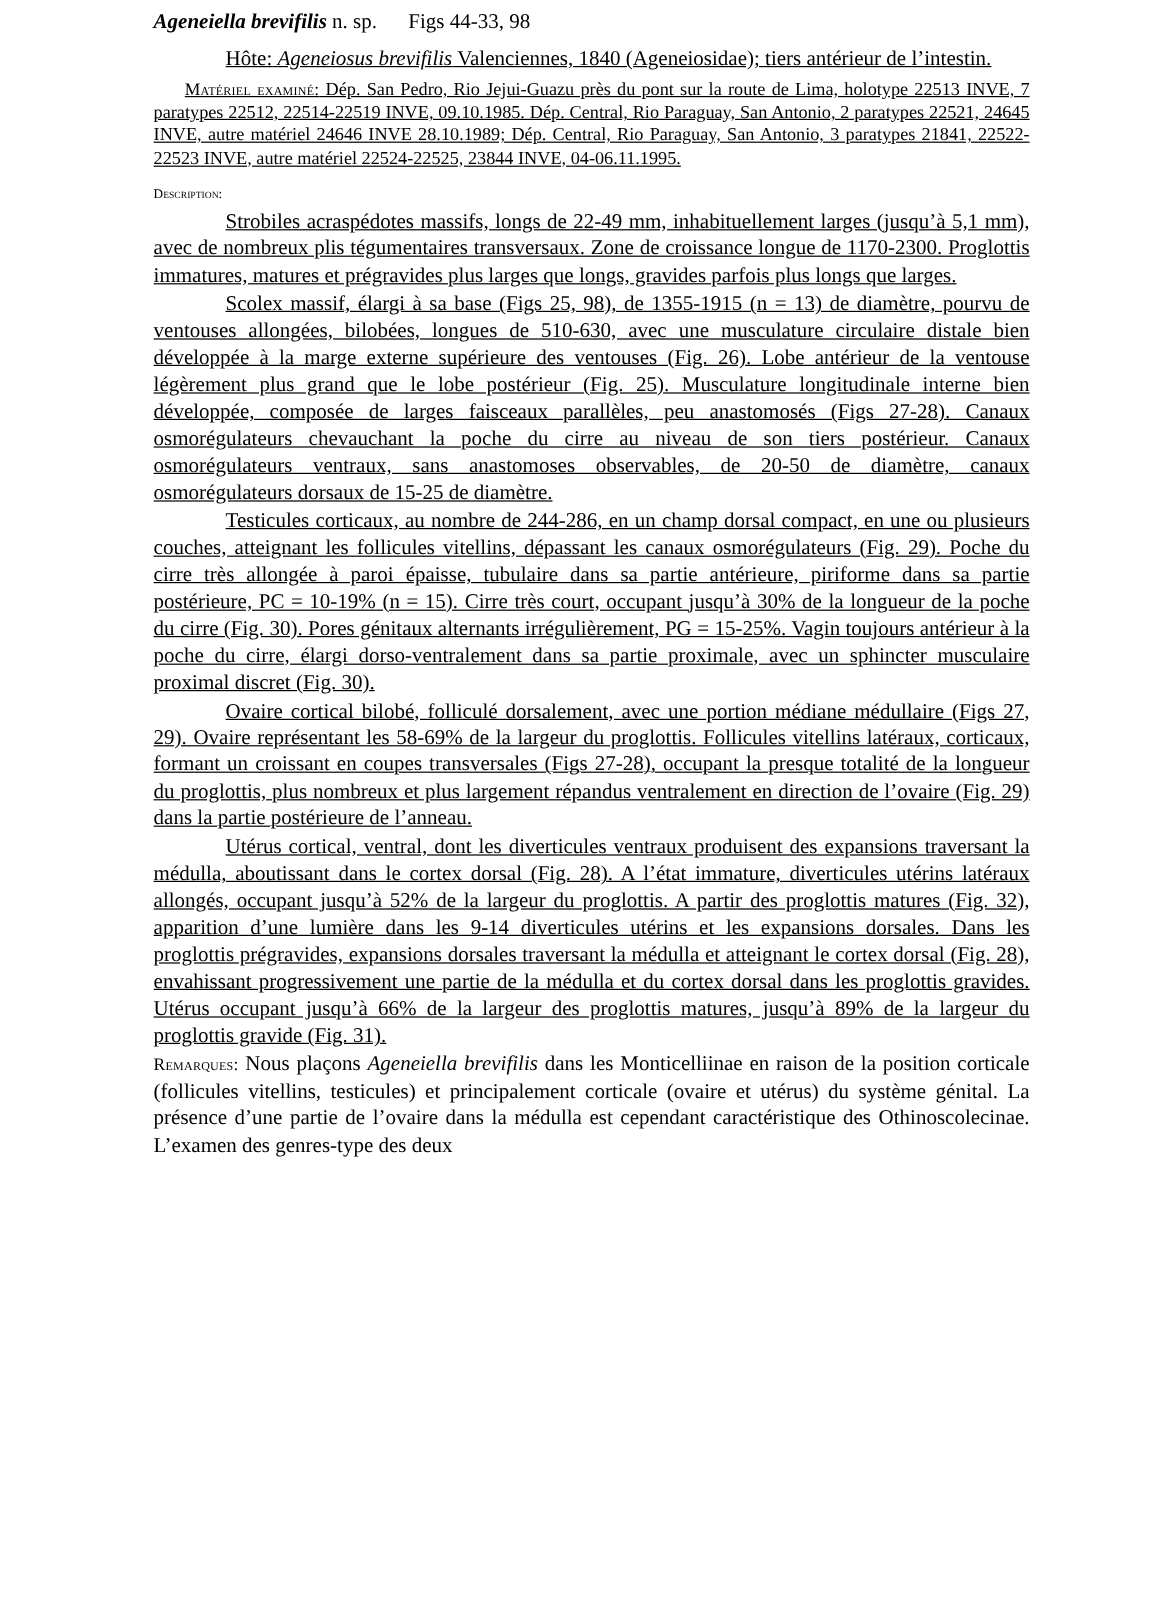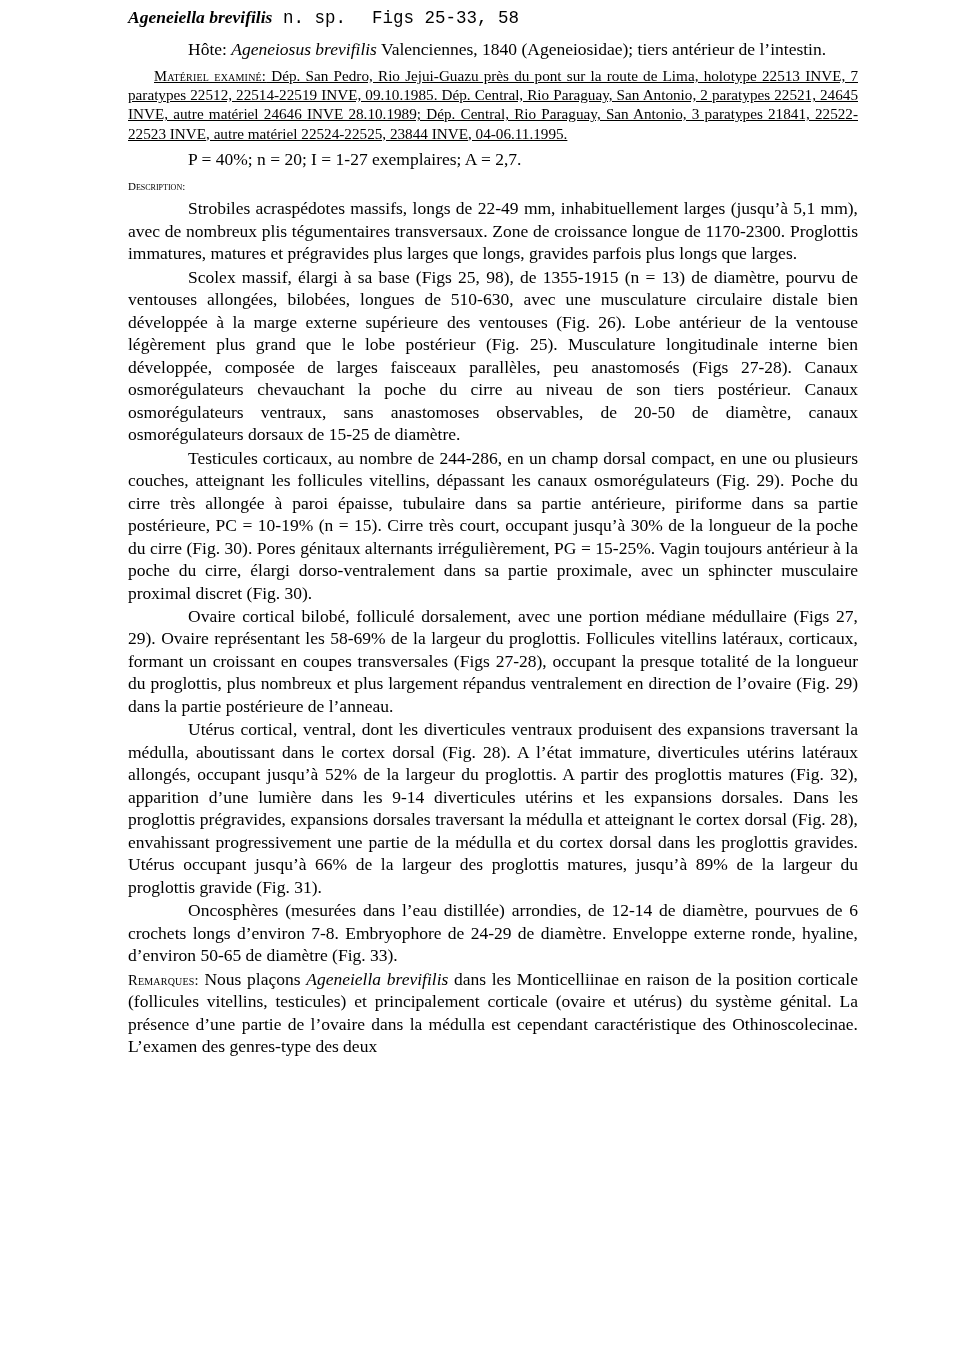--- a/index.html
+++ b/index.html
@@ -33,34 +33,34 @@
     margin-bottom: 9px;
     white-space: nowrap;
   }
   .sp-name {
     font-weight: bold;
     font-style: italic;
   }
   .title-rest {
     font-weight: normal;
     font-style: normal;
-    font-family: Liberation Mono, monospace;
   }
   .figs-ref {
     margin-left: 26px;
   }
   p {
     margin: 0;
     font-size: 17.5px;
     line-height: 1.285;
     text-align: justify;
     text-justify: inter-word;
   }
   p.indent {
     text-indent: 60px;
+    text-decoration: underline;
   }
   p.small {
     font-size: 15.2px;
     line-height: 1.26;
     text-indent: 26px;
     text-decoration: underline;
   }
   .smallcaps {
     font-variant: small-caps;
   }
@@ -80,42 +80,40 @@
     margin: 0;
   }
 </style>
 </head>
 <body>
 
 <div class="page">
   <div class="content">
 
     <div class="title-line">
-      <span class="sp-name">Ageneiella brevifilis</span><span class="title-rest">&nbsp;</span><span class="title-rest">n. sp.</span><span class="title-rest figs-ref">Figs 25-33, 58</span>
+      <span class="sp-name">Ageneiella brevifilis</span><span class="title-rest">&nbsp;</span><span class="title-rest">n. sp.</span><span class="title-rest figs-ref">Figs 44-33, 98</span>
     </div>
 
     <p class="indent block"><span>Hôte:</span> <span class="it">Ageneiosus brevifilis</span><span> Valenciennes, 1840 (Ageneiosidae); tiers antérieur de l’intestin.</span></p>
 
     <div class="gap-sm"></div>
 
     <p class="small block"><span class="sc smallcaps">Matériel examiné:</span><span> Dép. San Pedro, Rio Jejui-Guazu près du pont sur la route de Lima, holotype 22513 INVE, 7 paratypes 22512, 22514-22519 INVE, 09.10.1985. Dép. Central, Rio Paraguay, San Antonio, 2 paratypes 22521, 24645 INVE, autre matériel 24646 INVE 28.10.1989; Dép. Central, Rio Paraguay, San Antonio, 3 paratypes 21841, 22522-22523 INVE, autre matériel 22524-22525, 23844 INVE, 04-06.11.1995.</span></p>
 
     <div class="gap-sm"></div>
 
-    <p class="indent block">P = 40%; n = 20; I = 1-27 exemplaires; A = 2,7.</p>
 
     <div class="gap-md"></div>
 
     <p class="desc-head block smallcaps">Description:</p>
 
     <div class="gap-sm"></div>
 
     <p class="indent block">Strobiles acraspédotes massifs, longs de 22-49 mm, inhabituellement larges (jusqu’à 5,1 mm), avec de nombreux plis tégumentaires transversaux. Zone de croissance longue de 1170-2300. Proglottis immatures, matures et prégravides plus larges que longs, gravides parfois plus longs que larges.</p>
     <p class="indent block">Scolex massif, élargi à sa base (Figs 25, 98), de 1355-1915 (n = 13) de diamètre, pourvu de ventouses allongées, bilobées, longues de 510-630, avec une musculature circulaire distale bien développée à la marge externe supérieure des ventouses (Fig. 26). Lobe antérieur de la ventouse légèrement plus grand que le lobe postérieur (Fig. 25). Musculature longitudinale interne bien développée, composée de larges faisceaux parallèles, peu anastomosés (Figs 27-28). Canaux osmorégulateurs chevauchant la poche du cirre au niveau de son tiers postérieur. Canaux osmorégulateurs ventraux, sans anastomoses observables, de 20-50 de diamètre, canaux osmorégulateurs dorsaux de 15-25 de diamètre.</p>
     <p class="indent block">Testicules corticaux, au nombre de 244-286, en un champ dorsal compact, en une ou plusieurs couches, atteignant les follicules vitellins, dépassant les canaux osmorégulateurs (Fig. 29). Poche du cirre très allongée à paroi épaisse, tubulaire dans sa partie antérieure, piriforme dans sa partie postérieure, PC = 10-19% (n = 15). Cirre très court, occupant jusqu’à 30% de la longueur de la poche du cirre (Fig. 30). Pores génitaux alternants irrégulièrement, PG = 15-25%. Vagin toujours antérieur à la poche du cirre, élargi dorso-ventralement dans sa partie proximale, avec un sphincter musculaire proximal discret (Fig. 30).</p>
     <p class="indent block">Ovaire cortical bilobé, folliculé dorsalement, avec une portion médiane médullaire (Figs 27, 29). Ovaire représentant les 58-69% de la largeur du proglottis. Follicules vitellins latéraux, corticaux, formant un croissant en coupes transversales (Figs 27-28), occupant la presque totalité de la longueur du proglottis, plus nombreux et plus largement répandus ventralement en direction de l’ovaire (Fig. 29) dans la partie postérieure de l’anneau.</p>
     <p class="indent block">Utérus cortical, ventral, dont les diverticules ventraux produisent des expansions traversant la médulla, aboutissant dans le cortex dorsal (Fig. 28). A l’état immature, diverticules utérins latéraux allongés, occupant jusqu’à 52% de la largeur du proglottis. A partir des proglottis matures (Fig. 32), apparition d’une lumière dans les 9-14 diverticules utérins et les expansions dorsales. Dans les proglottis prégravides, expansions dorsales traversant la médulla et atteignant le cortex dorsal (Fig. 28), envahissant progressivement une partie de la médulla et du cortex dorsal dans les proglottis gravides. Utérus occupant jusqu’à 66% de la largeur des proglottis matures, jusqu’à 89% de la largeur du proglottis gravide (Fig. 31).</p>
-    <p class="indent block">Oncosphères (mesurées dans l’eau distillée) arrondies, de 12-14 de diamètre, pourvues de 6 crochets longs d’environ 7-8. Embryophore de 24-29 de diamètre. Enveloppe externe ronde, hyaline, d’environ 50-65 de diamètre (Fig. 33).</p>
 
     <p class="block"><span class="sc smallcaps">Remarques:</span><span> Nous plaçons </span><span class="it">Ageneiella brevifilis</span><span> dans les Monticelliinae en raison de la position corticale (follicules vitellins, testicules) et principalement corticale (ovaire et utérus) du système génital. La présence d’une partie de l’ovaire dans la médulla est cependant caractéristique des Othinoscolecinae. L’examen des genres-type des deux</span></p>
 
   </div>
 </div>
 
 </body></html>

